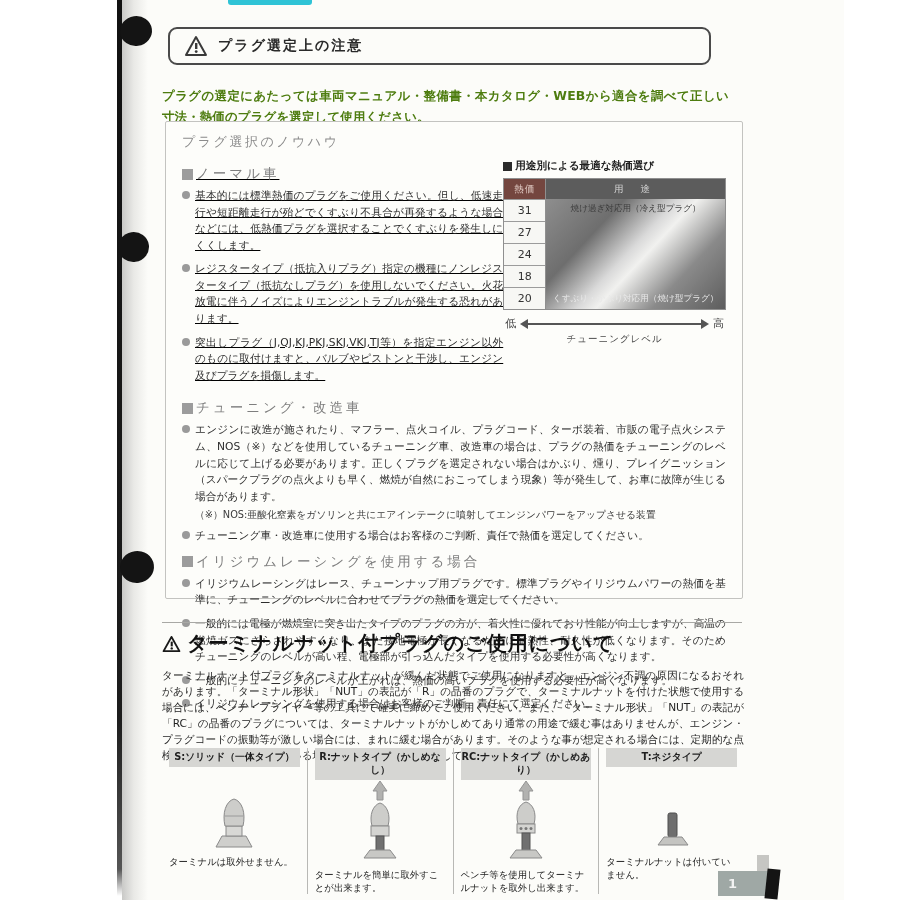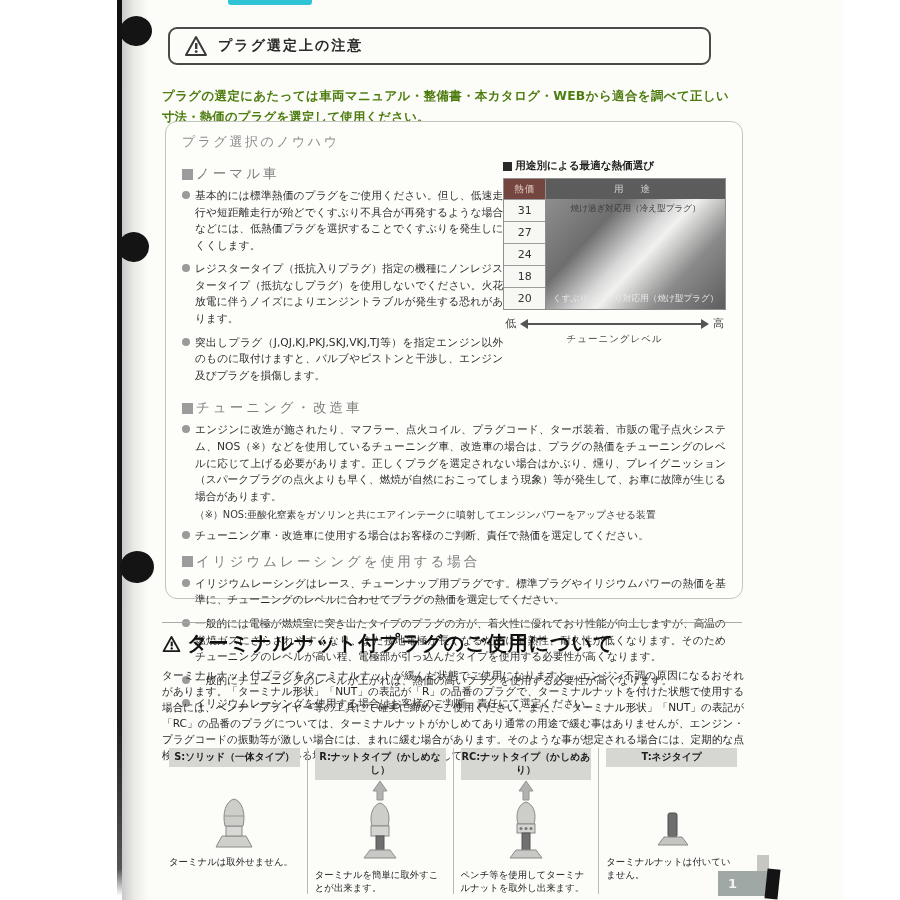--- a/index.html
+++ b/index.html
@@ -28,30 +28,30 @@
     padding-left:14px;box-sizing:border-box;background:#fcfcf9;}
   .title-box .ttl{font-size:14px;font-weight:bold;color:#2a2a2a;letter-spacing:2px;margin-left:10px;}
   .warn-tri{flex:none;}
 
   
   .intro{position:absolute;left:40px;top:74px;width:567px;
     font-size:12.4px;font-weight:bold;color:#4d7c0f;line-height:1.65;letter-spacing:0.2px;text-align:justify;}
 
   
   .knowhow{position:absolute;left:43px;top:121px;width:578px;height:478px;
-    border:1px solid #c3c3c0;background:#fdfdfa;border-radius:12px;
+    border:1px solid #c3c3c0;background:#fdfdfa;border-radius:2px;
     padding:11px 16px;box-sizing:border-box;}
   .kh-heading{font-size:13px;color:#8b8b8b;letter-spacing:2.5px;margin-bottom:6px;}
   .sec-title{display:flex;align-items:center;color:#7e7e7e;font-size:13.5px;letter-spacing:3px;margin:8px 0 5px;}
   .sq{width:11px;height:11px;background:#9c9c9c;margin-right:3px;flex:none;}
   .bullet{display:flex;font-size:10.7px;color:#2d2d2d;line-height:1.55;margin-bottom:7px;text-align:justify;}
   .dot{width:8px;height:8px;border-radius:50%;background:#9a9a9a;margin:3px 5px 0 0;flex:none;}
   .note{font-size:9.8px;color:#3a3a3a;margin:-3px 0 6px 13px;}
   .row2{display:flex;}
-  .col-left{width:336px;}
+  .col-left{width:336px;text-decoration:underline;}
   .col-right{width:233px;margin-left:auto;}
 
   
   .chart-title{display:flex;align-items:center;font-size:10.6px;font-weight:bold;color:#1f1f1f;margin:2px 0 5px;}
   .chart-title .sq{width:9px;height:9px;background:#2a2a2a;margin-right:3px;}
   .hr-table{display:flex;border:1px solid #8f8f8f;background:#f7f7f4;}
   .hr-left{width:41px;border-right:1px solid #8f8f8f;}
   .hr-head{height:20px;background:#74463f;color:#e3cdc6;font-size:9.5px;display:flex;align-items:center;justify-content:center;letter-spacing:1px;}
   .hr-cell{height:21px;border-top:1px solid #9b9b9b;display:flex;align-items:center;justify-content:center;
     font-size:11px;color:#333;background:#f7f7f4;}

